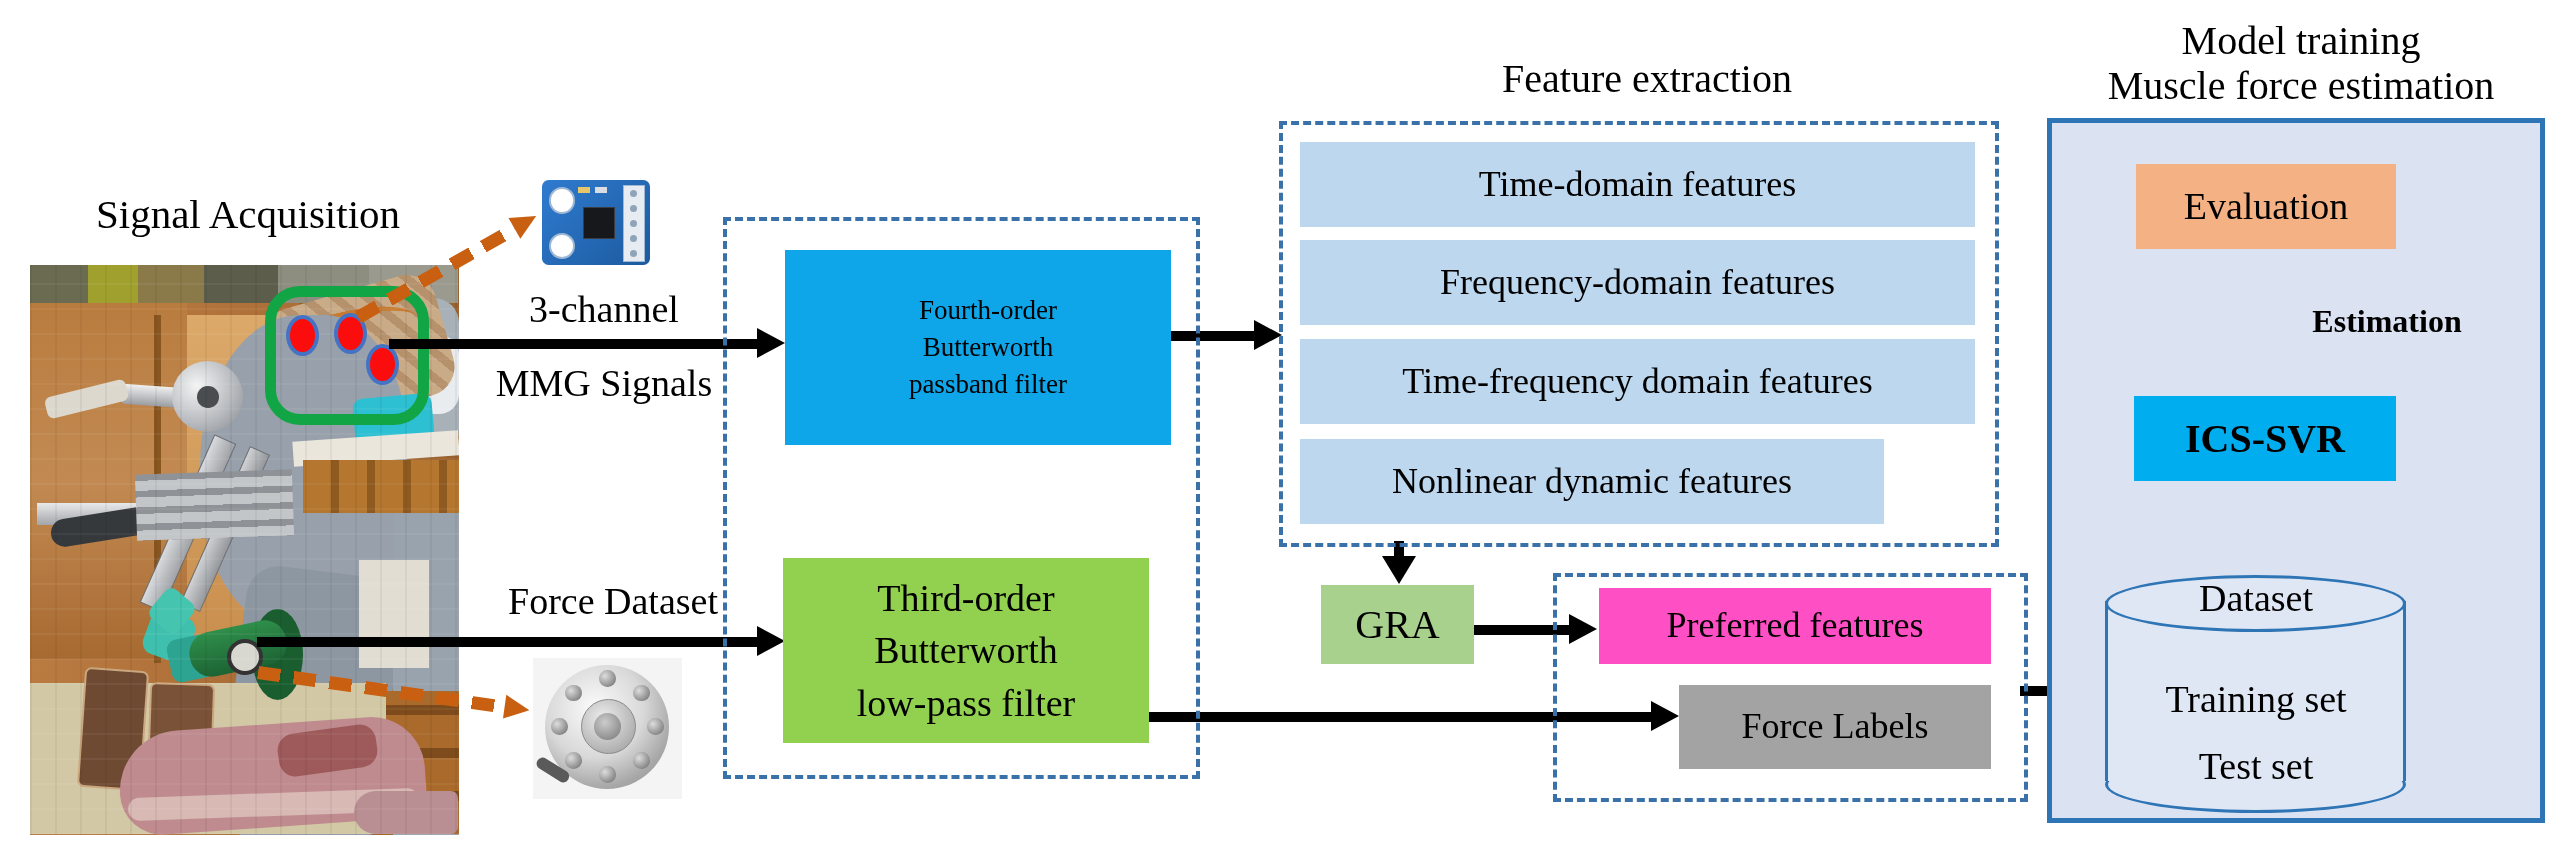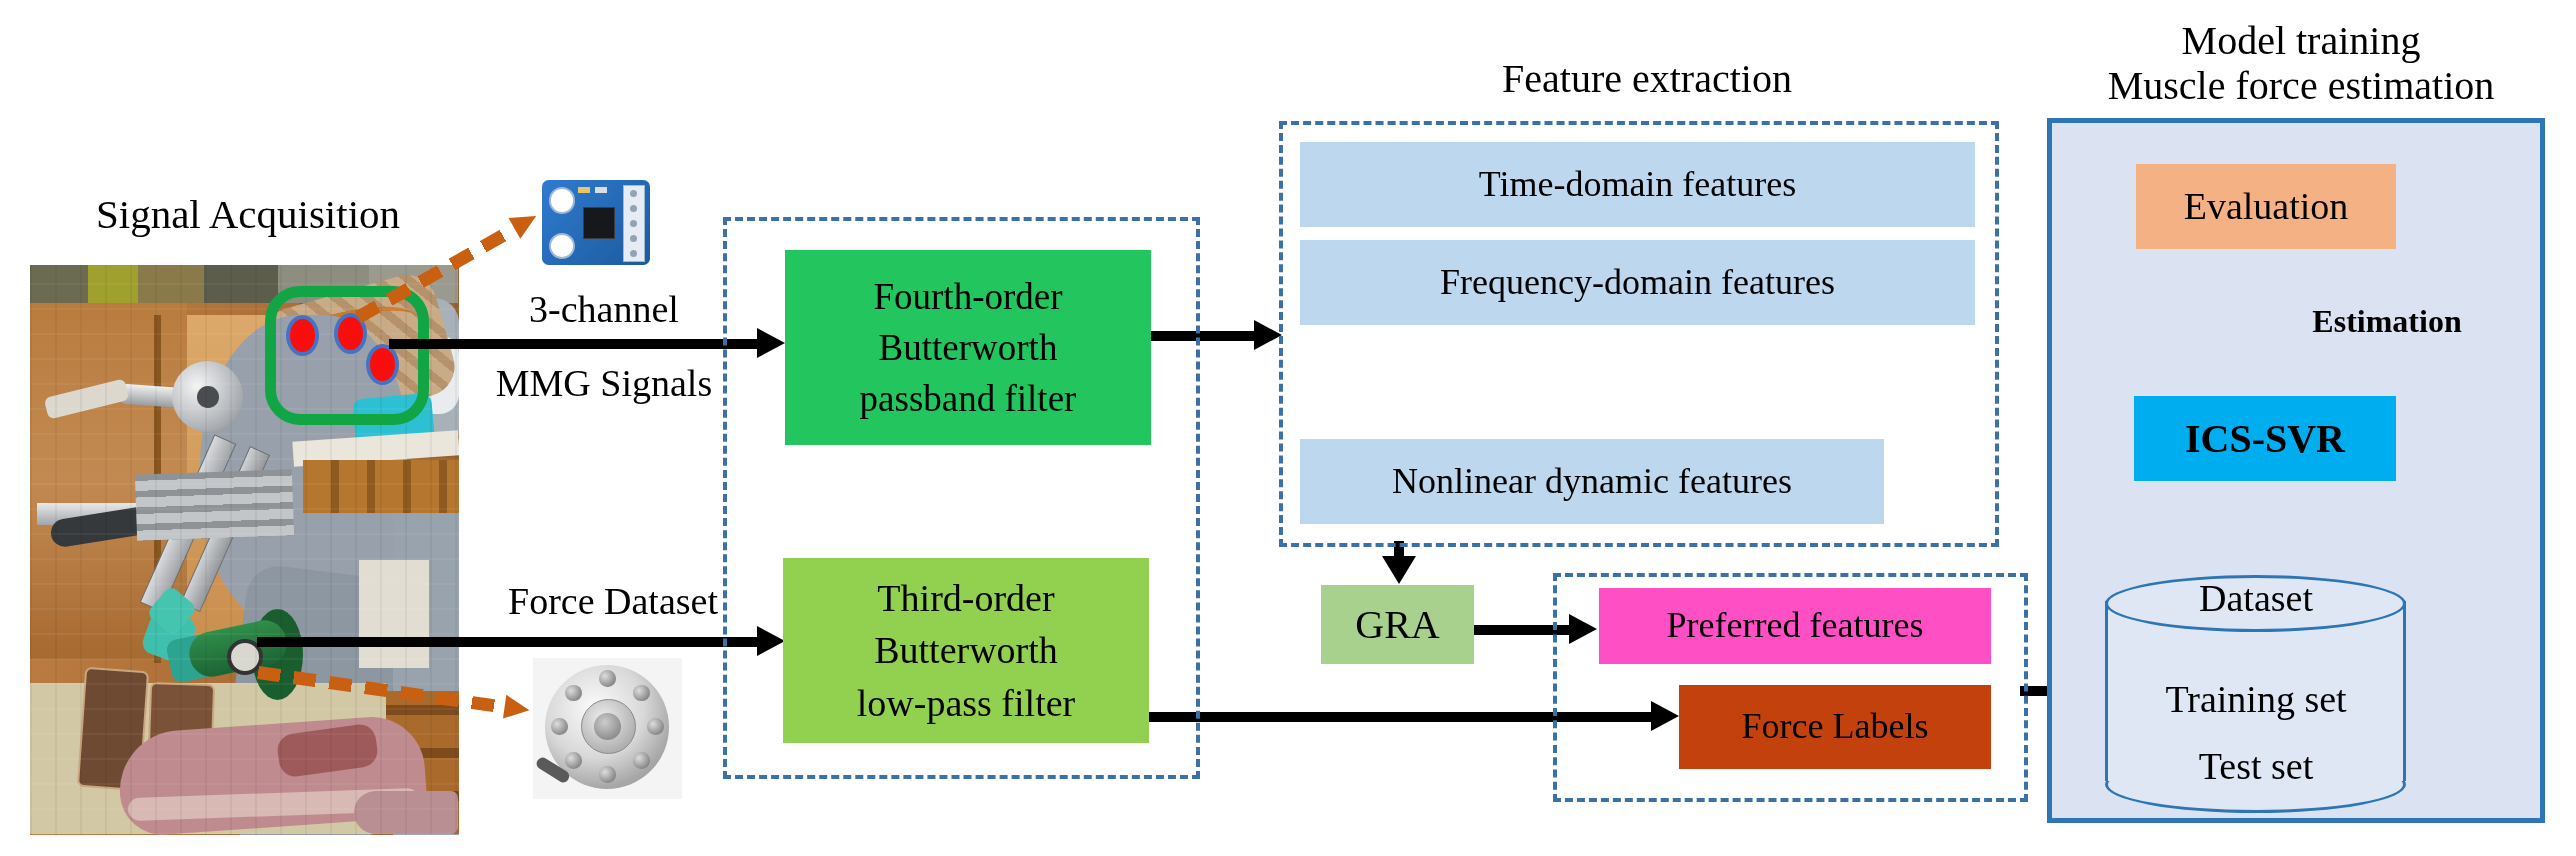--- a/index.html
+++ b/index.html
@@ -193,50 +193,53 @@
   <div class="arrow-v arrow-up" style="left:2242px;top:483px;height:88px;">
     <div class="head"></div>
       <div class="shaft"></div>
   </div>
   <div class="arrow-v arrow-up" style="left:2242px;top:251px;height:144px;">
     <div class="head"></div>
       <div class="shaft"></div>
   </div>
 
   <div class="dashedbox" style="left:723px;top:217px;width:469px;height:554px;"></div>
-  <div class="box" style="left:785px;top:250px;width:366px;height:195px;background:#22c55e;font-size:37px;">
+  <div class="box" style="left:785px;top:250px;width:366px;height:195px;background:#0ea5e9;font-size:27px;padding-left:20px;">
     <span>Fourth-order</span>
     <span>Butterworth</span>
     <span>passband filter</span>
   </div>
   <div class="box" style="left:783px;top:558px;width:366px;height:185px;background:#92d050;font-size:38px;">
     <span>Third-order</span>
     <span>Butterworth</span>
     <span>low-pass filter</span>
   </div>
 
   <div class="dashedbox" style="left:1279px;top:121px;width:712px;height:418px;"></div>
   <div class="box" style="left:1300px;top:142px;width:675px;height:85px;background:#bdd7ee;font-size:36px;">
     <span>Time-domain features</span>
   </div>
   <div class="box" style="left:1300px;top:240px;width:675px;height:85px;background:#bdd7ee;font-size:36px;">
     <span>Frequency-domain features</span>
   </div>
+  <div class="box" style="left:1300px;top:339px;width:675px;height:85px;background:#bdd7ee;font-size:36px;">
+    <span>Time-frequency domain features</span>
+  </div>
   <div class="box" style="left:1300px;top:439px;width:584px;height:85px;background:#bdd7ee;font-size:36px;">
     <span>Nonlinear dynamic features</span>
   </div>
 
   <div class="box" style="left:1321px;top:585px;width:153px;height:79px;background:#a9d18e;font-size:40px;">
     <span>GRA</span>
   </div>
   <div class="dashedbox" style="left:1553px;top:573px;width:467px;height:221px;"></div>
   <div class="box" style="left:1599px;top:588px;width:392px;height:76px;background:#ff4fc5;font-size:36px;">
     <span>Preferred features</span>
   </div>
-  <div class="box" style="left:1679px;top:685px;width:312px;height:84px;background:#c2410c;font-size:36px;">
+  <div class="box" style="left:1679px;top:685px;width:312px;height:84px;background:#a3a3a3;font-size:36px;">
     <span>Force Labels</span>
   </div>
 
   <div style="position:absolute;left:2047px;top:118px;width:498px;height:705px;background:#dbe2f1;border:5.8px solid #2e75b6;box-sizing:border-box;"></div>
   <div class="box" style="left:2136px;top:164px;width:260px;height:85px;background:#f4b183;font-size:38px;">
     <span>Evaluation</span>
   </div>
   <div class="t" style="left:2387px;top:321px;font-size:32px;font-weight:bold;">Estimation</div>
   <div class="box" style="left:2134px;top:396px;width:262px;height:85px;background:#00aeef;font-size:40px;font-weight:bold;">
     <span>ICS-SVR</span>

